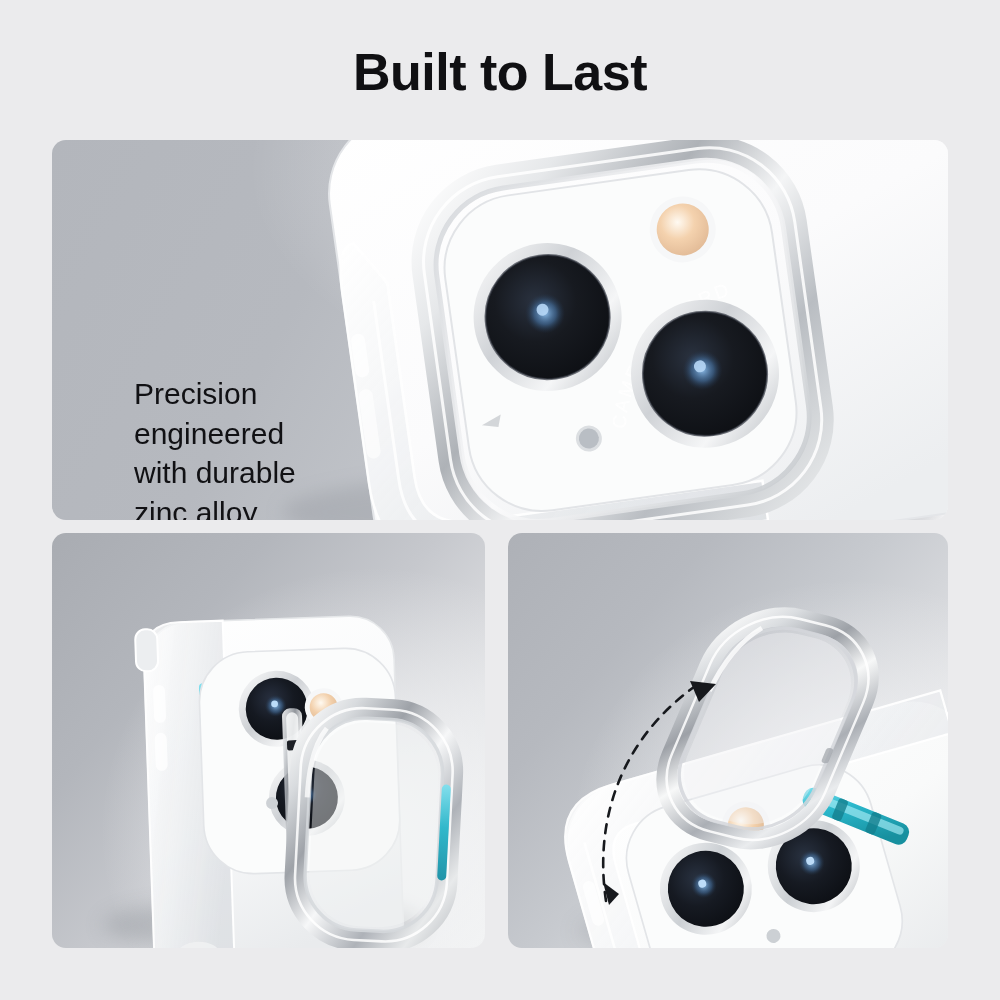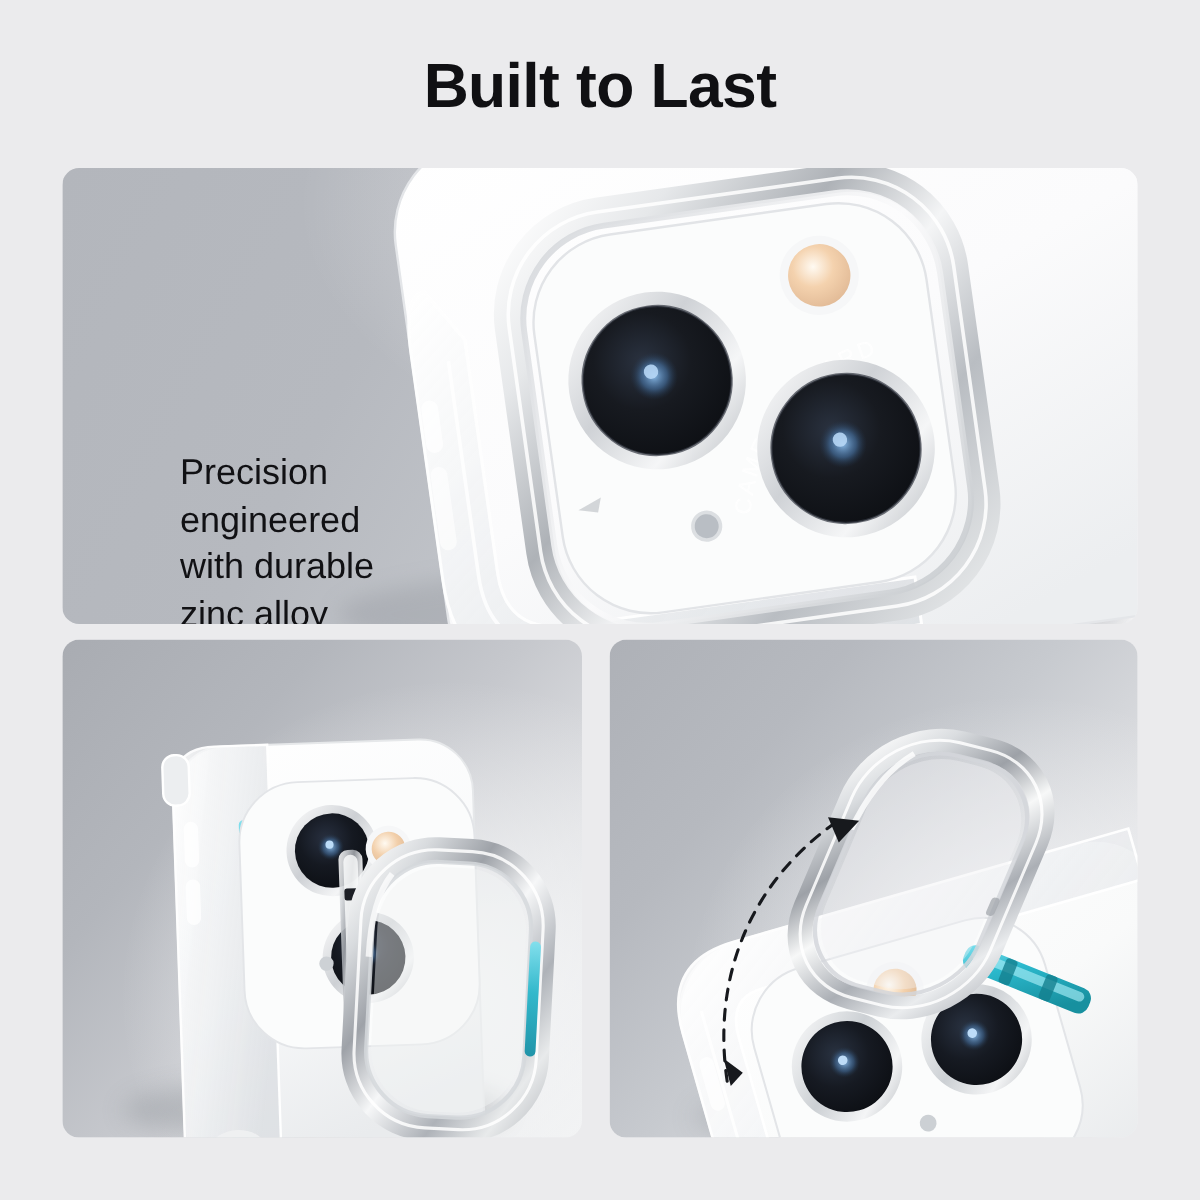--- a/index.html
+++ b/index.html
@@ -52,21 +52,21 @@
 
   
   .caption {
     position:absolute;
     color:#111114;
     font-weight:300;
     line-height:1.32;
     white-space:pre-line;
     z-index:40;
   }
-  .cap-top   { left:98px;  top:234px; font-size:30px; width:250px; }
+  .cap-top   { left:82px;  top:234px; font-size:30px; width:250px; }
 
   
   .art { position:absolute; inset:0; z-index:10; pointer-events:none; }
   .art svg { width:100%; height:100%; display:block; }
 </style>
 </head>
 <body>
 
 <div id="root">
 

